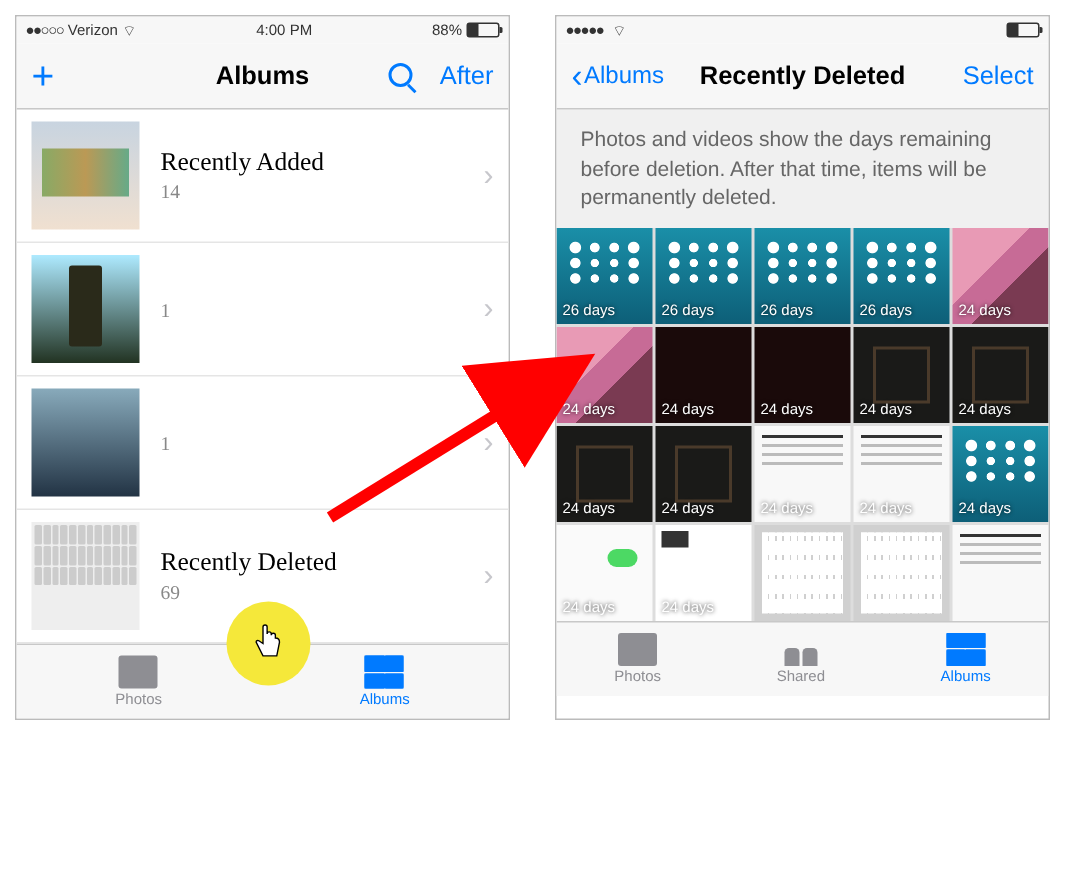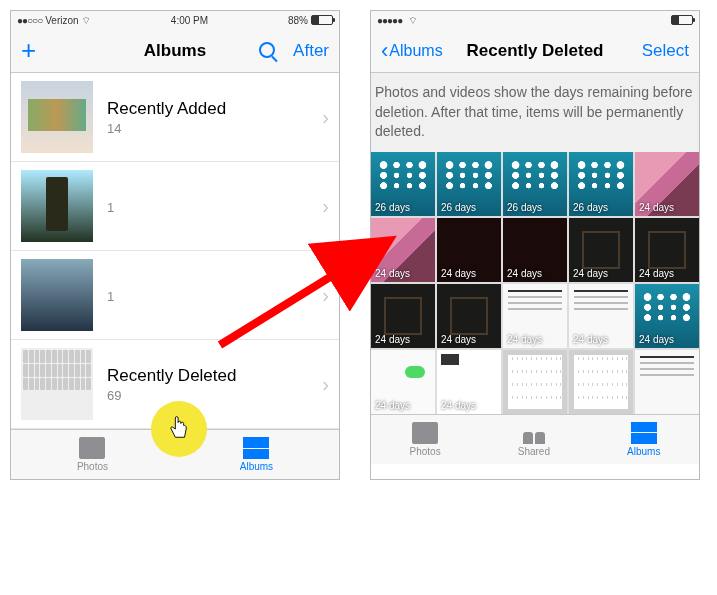--- a/index.html
+++ b/index.html
@@ -77,21 +77,21 @@
 .thumb.vi { background: linear-gradient(#8ab,#234); }
 .thumb.rd {
   background: #eee;
   display: grid;
   grid-template-columns: repeat(12,1fr);
   grid-template-rows: repeat(5,1fr);
   gap: 1px;
   padding: 2px;
 }
 .thumb.rd span { background: #ccc; border-radius: 1px; }
-.album-info { flex: 1; }
+.album-info { flex: 1; font-family: Liberation Serif, serif; }
 .album-name { font-size: 17px; }
 .album-count { font-size: 13px; color: #888; margin-top: 2px; }
 .row-chevron { color: #c7c7cc; font-size: 20px; }
 
 .tab-bar {
   height: 50px;
   background: #f7f7f7;
   border-top: 1px solid #c8c8c8;
   display: flex;
   align-items: center;
@@ -115,21 +115,21 @@
   display: flex; gap: 1px; flex-direction: column;
 }
 .tab-icon.albums div { flex:1; background:#8e8e93; border-radius:1px; }
 .tab-icon.albums.on div { background:#007aff; }
 .tab-icon.albums .r { display:flex; gap:1px; flex:1; }
 .tab-icon.albums .r span{flex:1;background:inherit;}
 
 
 .info-banner {
   background: #f0f0f0;
-  padding: 10px 4px;
+  padding: 10px 16px;
   font-size: 14px;
   color: #666;
   line-height: 1.4;
 }
 .grid {
   display: grid;
   grid-template-columns: repeat(5, 1fr);
   gap: 2px;
   background: #ddd;
 }

